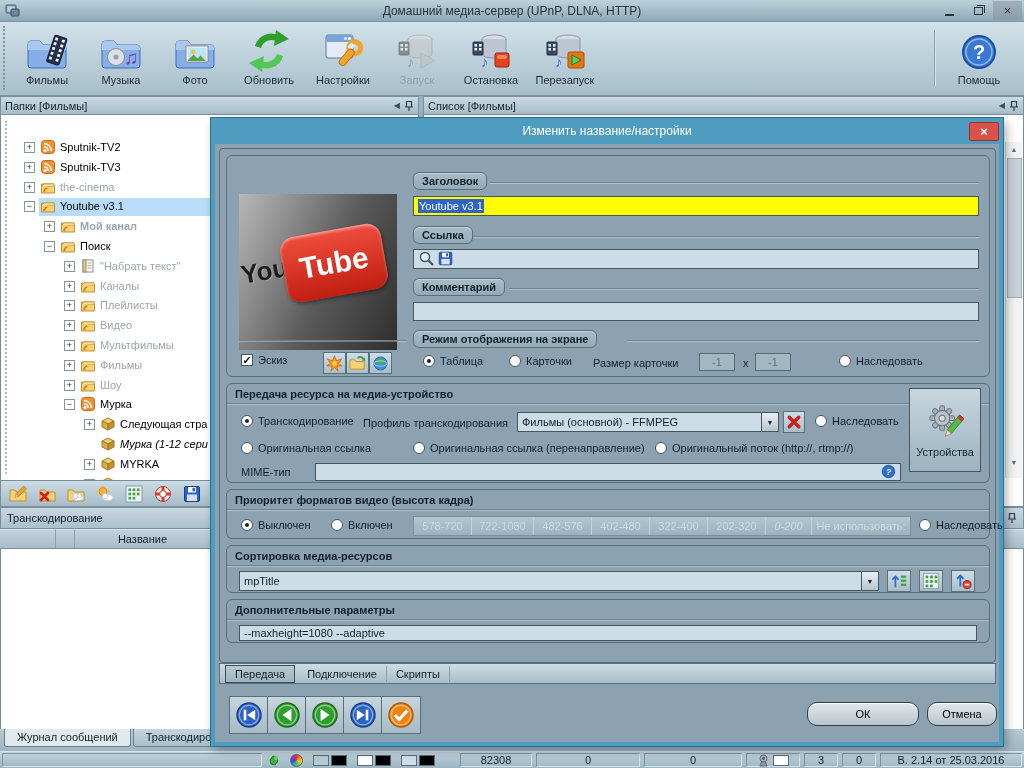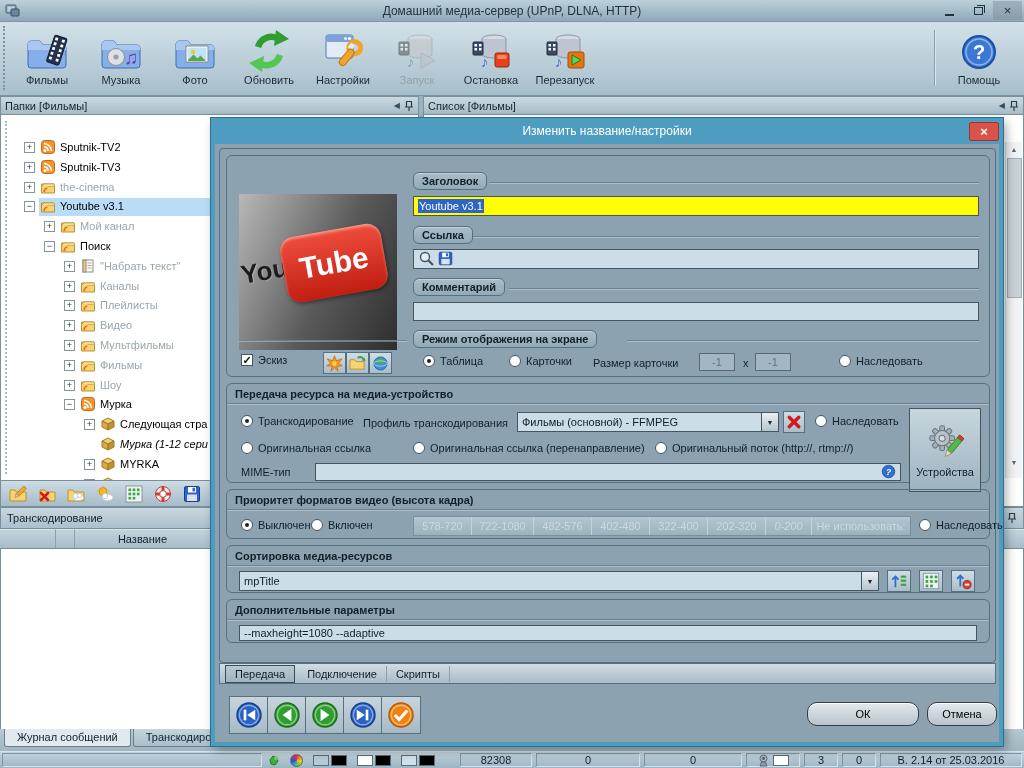--- a/index.html
+++ b/index.html
@@ -396,21 +396,21 @@
           <span class="tlb" style="left: 59px;">Youtube v3.1</span>
         </div>
         <div class="tree-row muted" style="top: 103.2px;">
           <span class="exp" style="left: 43px;">+</span>
           <span class="tic" style="left: 60px;"><svg viewBox="0 0 14 14" width="14" height="14">
               <path d="M.5 4 h4.5 l1.5 2 h7 v7 h-13z" fill="#fad271" stroke="#b8913a"></path>
               <path d="M.5 6 l3-2.2 9.5 0 .5 2" fill="#fde29a" stroke="#b8913a"></path>
               <path d="M3.2 11.2 a3.6 3.6 0 0 1 3.2-3.2" stroke="#e8720c" stroke-width="1.4" fill="none"></path>
               <circle cx="3.4" cy="11.2" r="1" fill="#e8720c"></circle>
             </svg></span>
-          <span class="tlb" style="left: 79px;">Мой канал</span>
+          <span class="tlb" style="left: 79px; font-weight: bold;">Мой канал</span>
         </div>
         <div class="tree-row" style="top: 123px;">
           <span class="exp" style="left: 43px;">−</span>
           <span class="tic" style="left: 60px;"><svg viewBox="0 0 14 14" width="14" height="14">
               <path d="M.5 4 h4.5 l1.5 2 h7 v7 h-13z" fill="#fad271" stroke="#b8913a"></path>
               <path d="M.5 6 l3-2.2 9.5 0 .5 2" fill="#fde29a" stroke="#b8913a"></path>
               <path d="M3.2 11.2 a3.6 3.6 0 0 1 3.2-3.2" stroke="#e8720c" stroke-width="1.4" fill="none"></path>
               <circle cx="3.4" cy="11.2" r="1" fill="#e8720c"></circle>
             </svg></span>
           <span class="tlb" style="left: 79px;">Поиск</span>
@@ -793,21 +793,21 @@
 
           <span style="position:absolute;left:14px;top:82px;">MIME-тип</span>
           <div class="input" style="left:88px;top:79px;width:586px;height:18px;">
             <span class="grow"></span>
             <span><svg width="15" height="15" viewBox="0 0 18 18">
                   <circle cx="9" cy="9" r="7.5" fill="#2f6fd0" stroke="#1c4fa0"></circle>
                   <text x="9" y="13" text-anchor="middle" font-size="11" font-weight="bold" font-style="italic" fill="#fff">?</text>
                 </svg></span>
           </div>
 
-          <div id="devices-btn" style="left:682px;top:24px;width:72px;height:84px;">
+          <div id="devices-btn" style="left:682px;top:4px;width:72px;height:84px;">
             <span><svg width="38" height="38" viewBox="0 0 40 40">
                   <g fill="#a9b2bb" stroke="#6a747e" stroke-width="1.1">
                     <g transform="translate(17,16)">
                       <rect x="-2.5" y="-13" width="5" height="26" rx="2"></rect>
                       <rect x="-2.5" y="-13" width="5" height="26" rx="2" transform="rotate(45)"></rect>
                       <rect x="-2.5" y="-13" width="5" height="26" rx="2" transform="rotate(90)"></rect>
                       <rect x="-2.5" y="-13" width="5" height="26" rx="2" transform="rotate(135)"></rect>
                       <circle cx="0" cy="0" r="8" fill="#b9c2ca"></circle>
                       <circle cx="0" cy="0" r="3.2" fill="#d8dee4"></circle>
                     </g>
@@ -821,21 +821,21 @@
             <span>Устройства</span>
           </div>
         </div>
 
         <div class="groupbox" style="left:6px;top:340px;width:764px;height:50px;">
           <div class="gtitle">Приоритет форматов видео (высота кадра)</div>
           <span class="radio sel" style="left:14px;top:29px;">
               <span class="rdot"></span>
               <span>Выключен</span>
             </span>
-          <span class="radio" style="left:84px;top:29px;">
+          <span class="radio" style="left:104px;top:29px;">
               <span class="rdot"></span>
               <span>Включен</span>
             </span>
           <div id="prio-strip" style="left:186px;top:26px;">
               <div class="prio-btn" style="width: 58px;">578-720</div>
               <div class="prio-btn" style="width: 62px;">722-1080</div>
               <div class="prio-btn" style="width: 58px;">482-576</div>
               <div class="prio-btn" style="width: 58px;">402-480</div>
               <div class="prio-btn" style="width: 58px;">322-400</div>
               <div class="prio-btn" style="width: 58px;">202-320</div>

